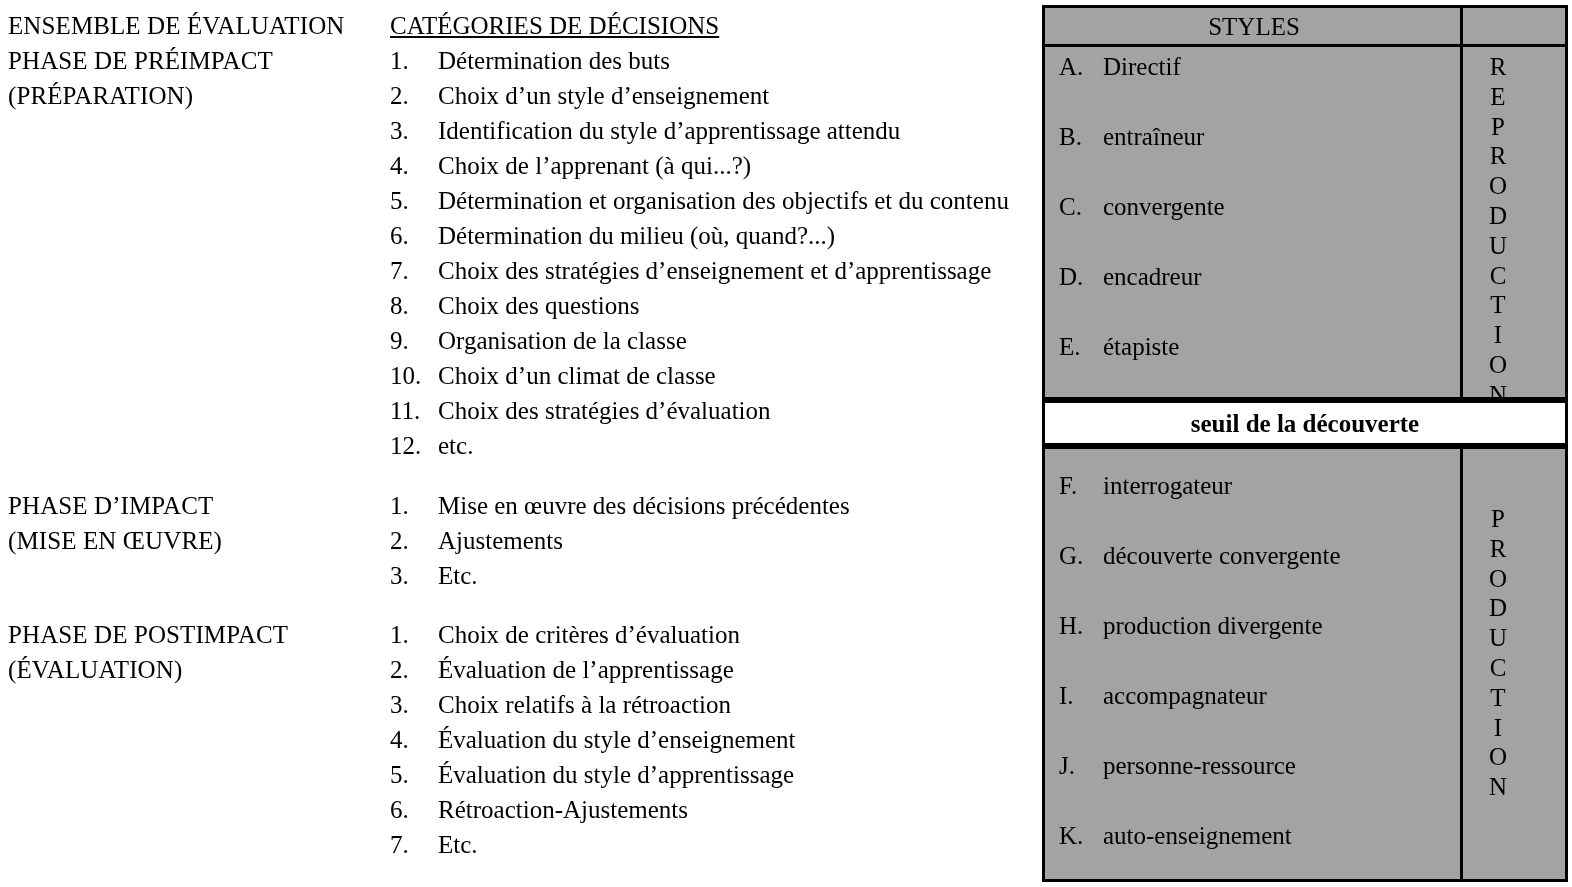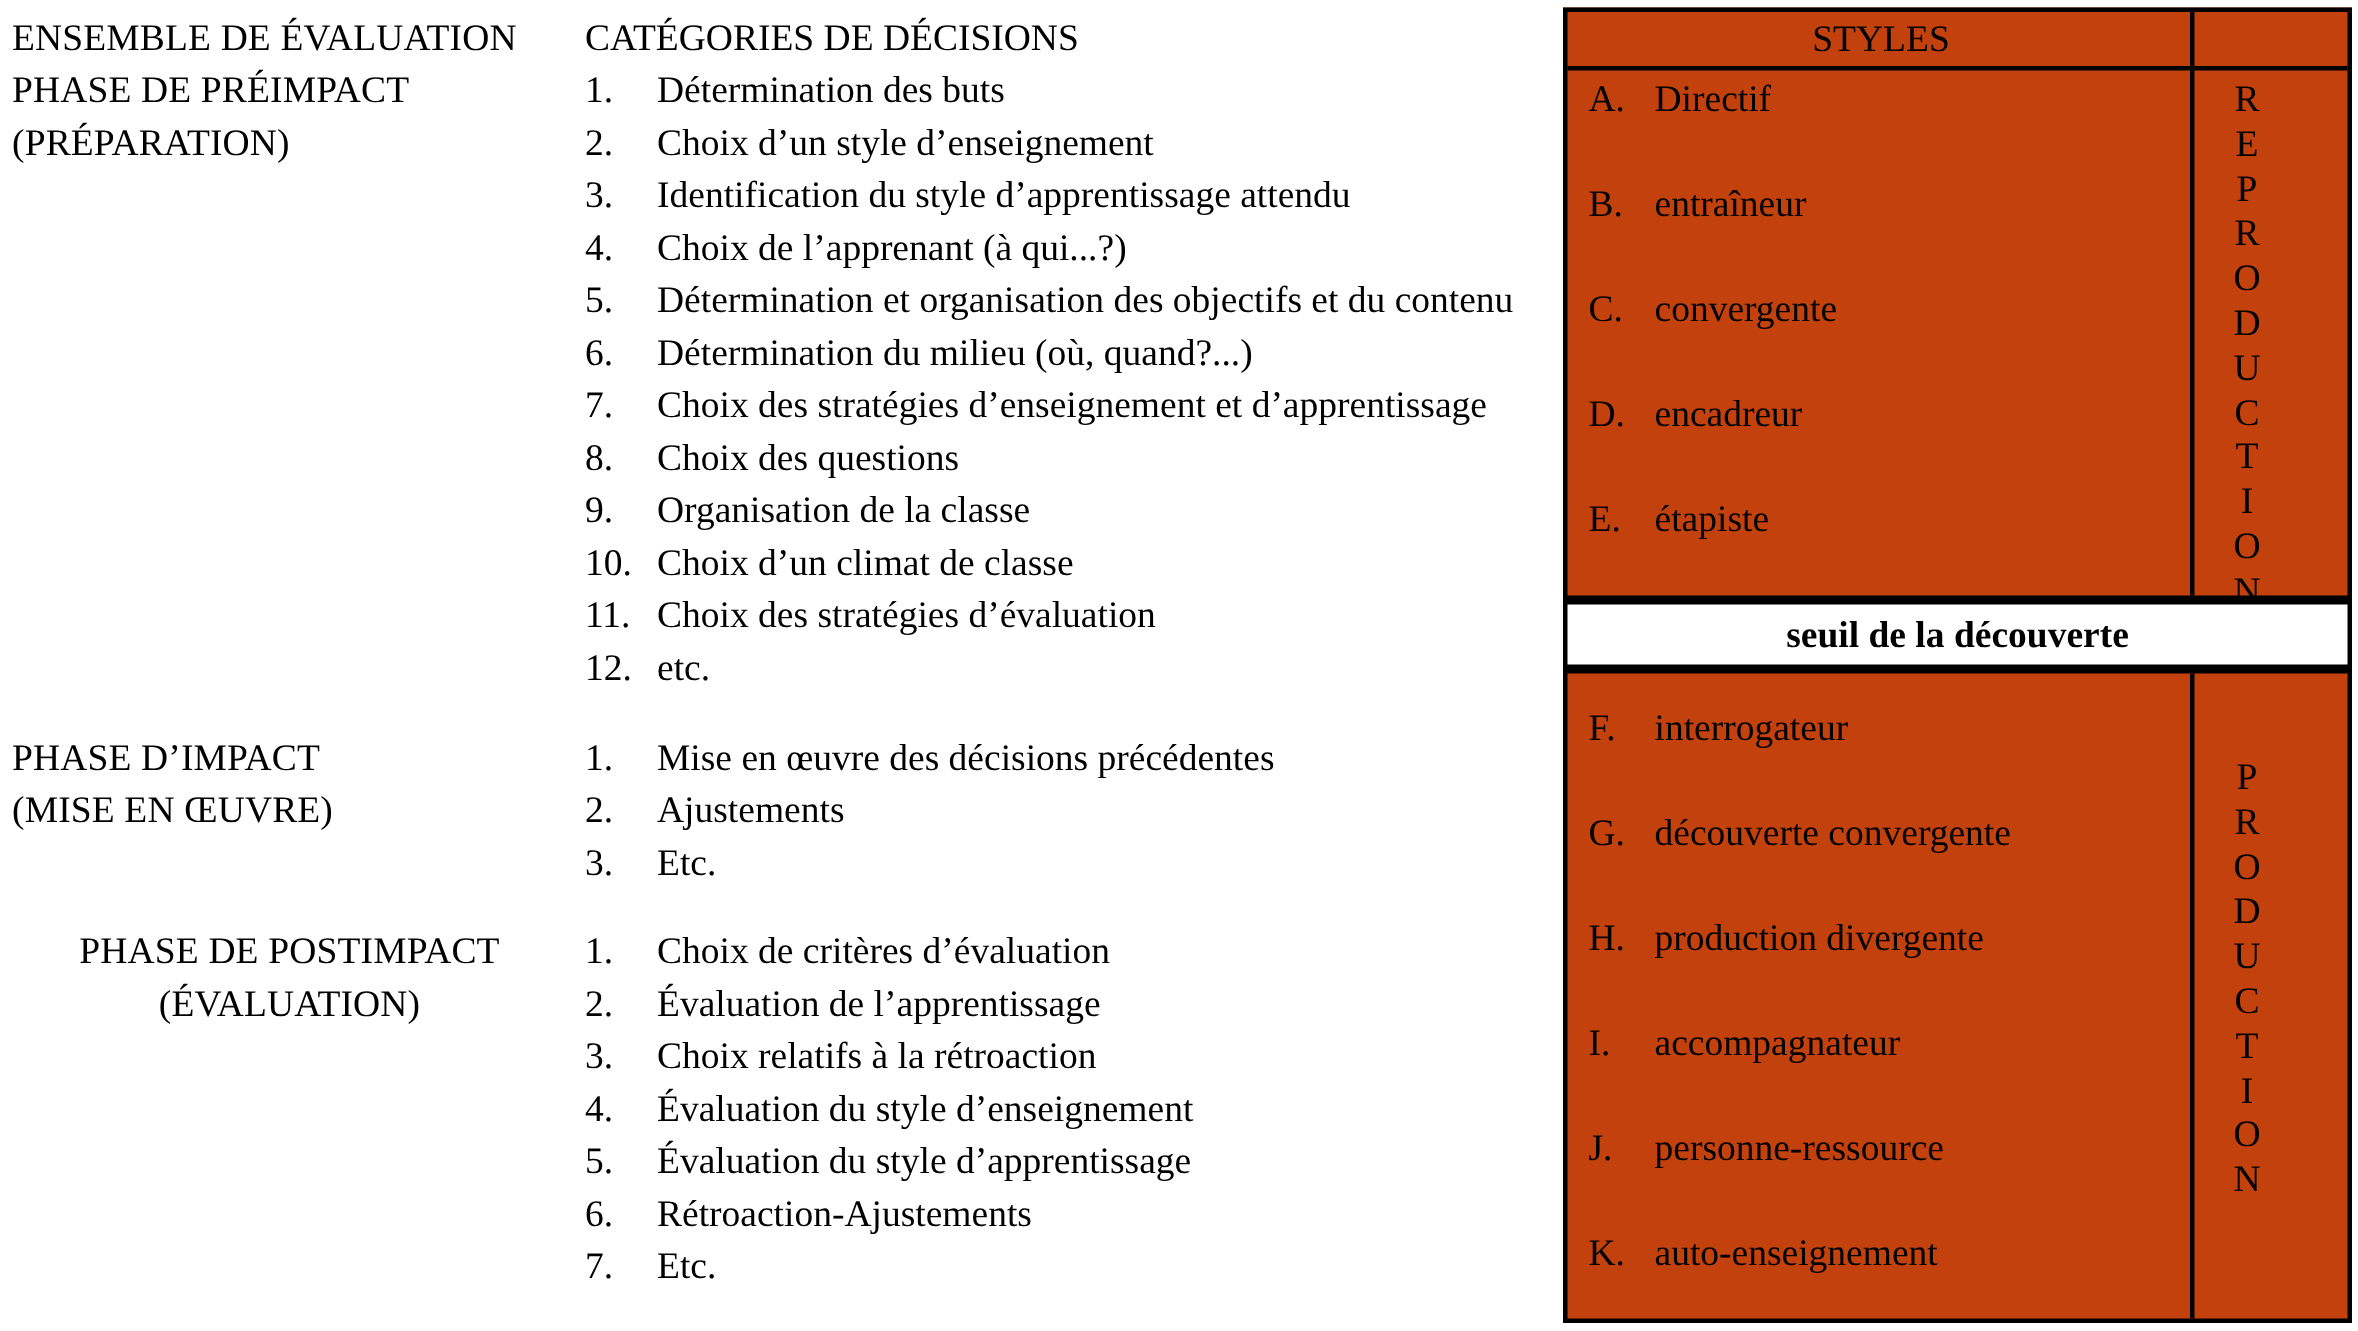--- a/index.html
+++ b/index.html
@@ -71,21 +71,21 @@
     width: 526px;
     height: 877px;
   }
 
   .tbox {
     position: absolute;
     left: 0;
     width: 100%;
     box-sizing: border-box;
     border: 3.5px solid #000;
-    background: #c2410c;
+    background: #a3a3a3;
   }
 
   
   .hdr-row {
     position: absolute;
     left: 0;
     top: 0;
     right: 0;
     height: 39px;
     box-sizing: border-box;
@@ -158,26 +158,26 @@
     <div class="phase-line">ENSEMBLE DE ÉVALUATION</div>
     <div class="phase-line">PHASE DE PRÉIMPACT</div>
     <div class="phase-line">(PRÉPARATION)</div>
   </div>
 
   <div class="phase-block" style="top:488px;">
     <div class="phase-line">PHASE D’IMPACT</div>
     <div class="phase-line">(MISE EN ŒUVRE)</div>
   </div>
 
-  <div class="phase-block" style="top:617px;text-align:center;">
+  <div class="phase-block" style="top:617px;">
     <div class="phase-line">PHASE DE POSTIMPACT</div>
     <div class="phase-line">(ÉVALUATION)</div>
   </div>
 
-  <div class="cat-header" style="top:8px;">CATÉGORIES DE DÉCISIONS</div>
+  <div class="cat-header" style="top:8px;text-decoration:underline;">CATÉGORIES DE DÉCISIONS</div>
 
   <div class="cat-list" id="list-preimpact" style="top:43px;">
       <div class="cat-item">
         <span class="cat-num">1.</span>
         <span class="cat-text">Détermination des buts</span>
       </div>
       <div class="cat-item">
         <span class="cat-num">2.</span>
         <span class="cat-text">Choix d’un style d’enseignement</span>
       </div>

